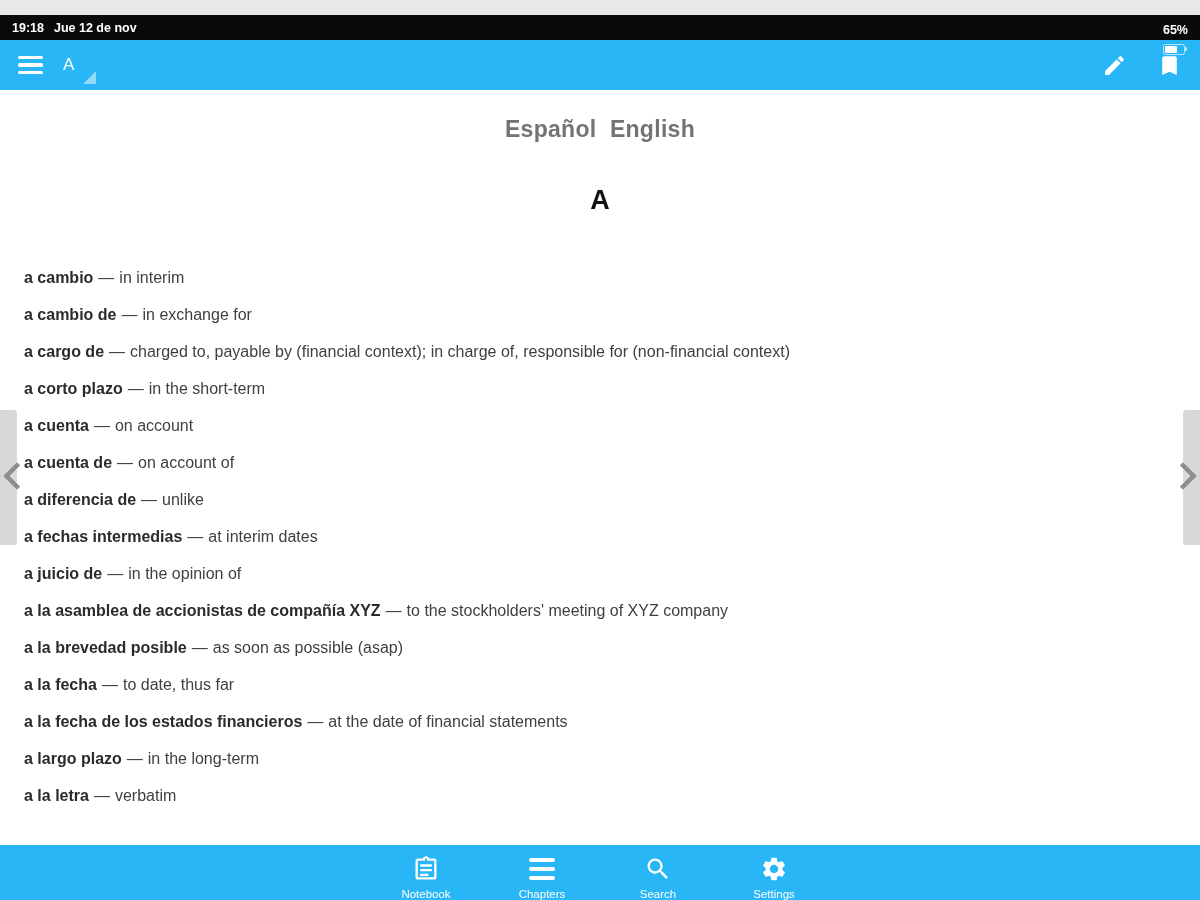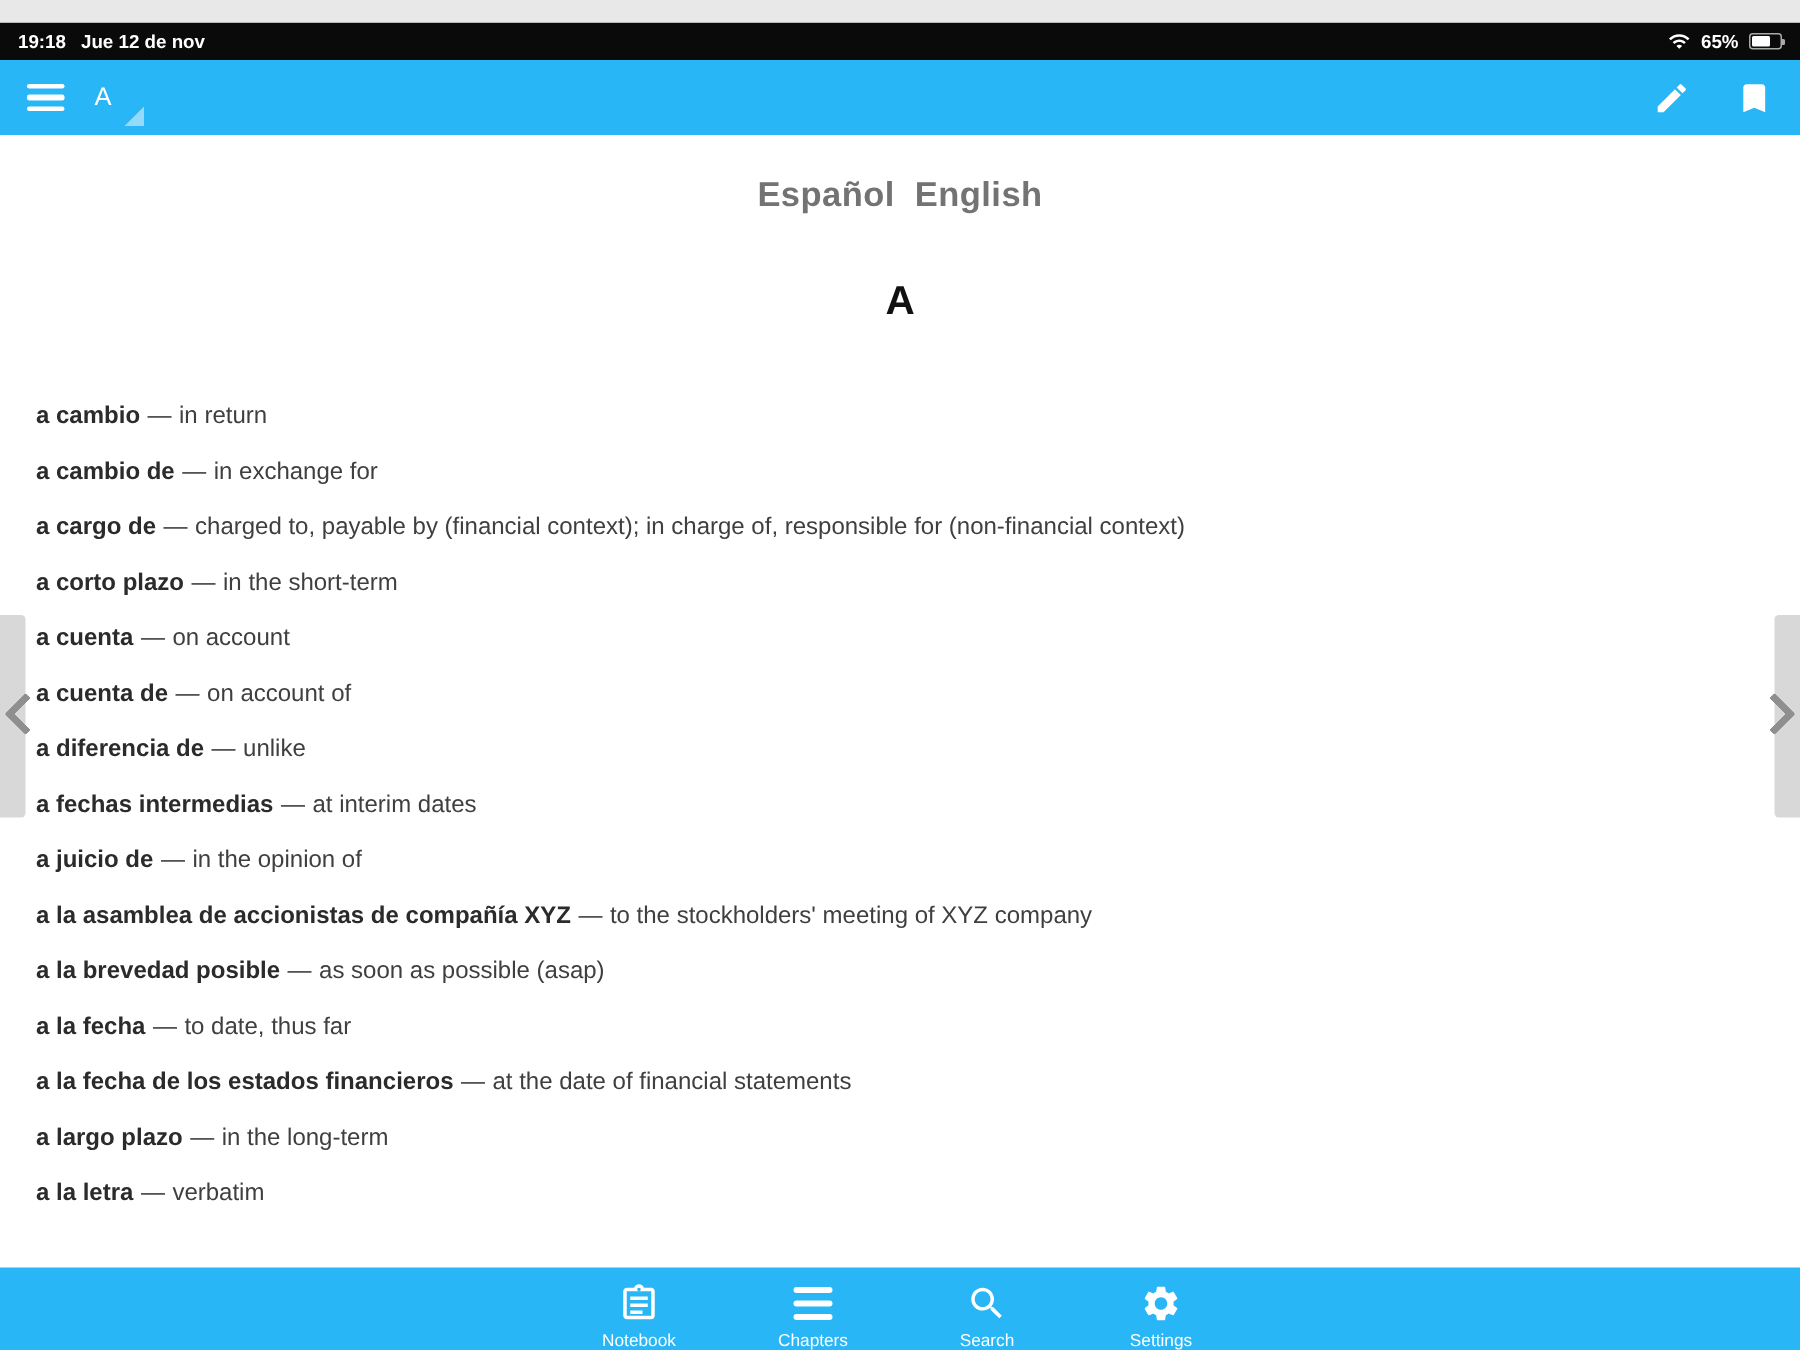--- a/index.html
+++ b/index.html
@@ -21,21 +21,21 @@
     background: #0a0a0a;
     color: #ffffff;
     display: flex;
     align-items: center;
     justify-content: space-between;
     padding: 0 12px;
     font-size: 12.5px;
     font-weight: 700;
   }
   .status-left { display: flex; align-items: center; gap: 10px; }
-  .status-right { display: flex; align-items: center; gap: 7px; }
+  .status-right { display: flex; gap: 7px; flex-direction: column; }
   .status-date { font-weight: 700; }
   .wifi svg { width: 15px; height: 15px; display: block; fill: #ffffff; }
   .battery {
     position: relative;
     width: 22px; height: 11px;
     border: 1px solid rgba(255,255,255,0.65);
     border-radius: 2.5px;
     display: inline-block;
   }
   .battery-fill {
@@ -223,21 +223,21 @@
       </span>
     </button>
   </div>
 
   <main class="content">
     <h1 class="page-title">Español  English</h1>
     <h2 class="section-heading">A</h2>
     <div class="entries">
 
         <div class="entry">
-          <span class="term">a cambio</span><span class="dash">—</span><span class="def">in return</span>
+          <span class="term">a cambio</span><span class="dash">—</span><span class="def">in interim</span>
         </div>
 
         <div class="entry">
           <span class="term">a cambio de</span><span class="dash">—</span><span class="def">in exchange for</span>
         </div>
 
         <div class="entry">
           <span class="term">a cargo de</span><span class="dash">—</span><span class="def">charged to, payable by (financial context); in charge of, responsible for (non-financial context)</span>
         </div>
 

